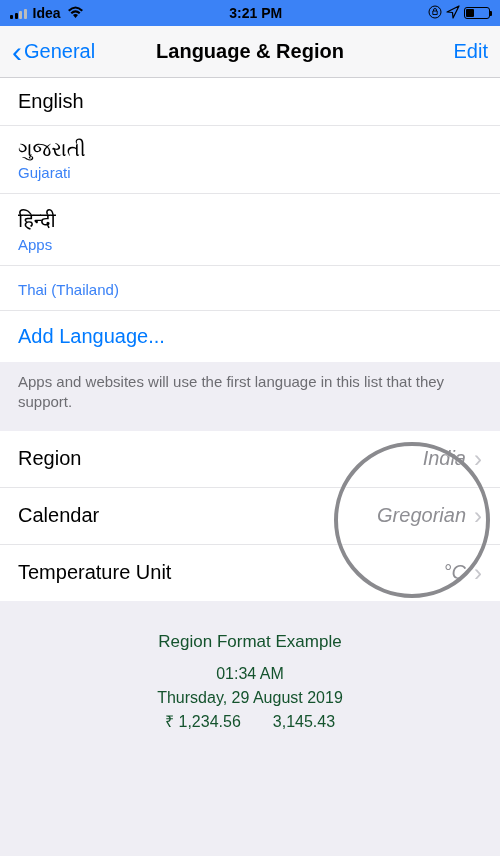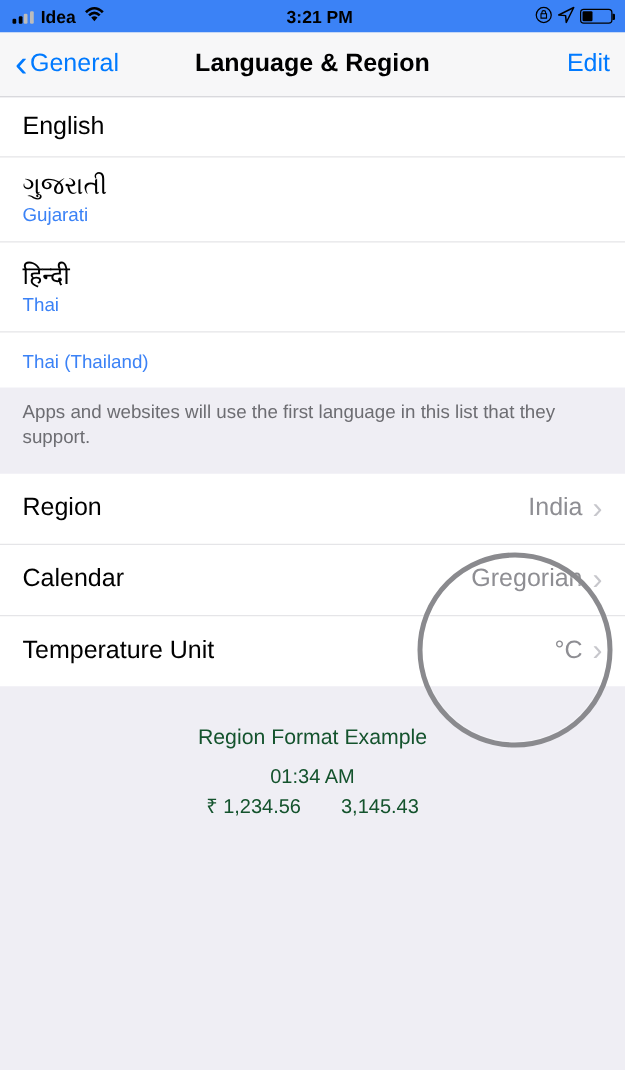--- a/index.html
+++ b/index.html
@@ -58,21 +58,21 @@
     .lang-single .lang-primary { font-size: 20px; }
     .add-lang { color: #007aff; font-size: 20px; }
     .footer-text {
       padding: 10px 18px 18px;
       font-size: 15px;
       color: #6d6d72;
       line-height: 1.35;
     }
     .cell-label { font-size: 20px; color: #000; }
     .cell-value-wrap { display: flex; align-items: center; gap: 8px; }
-    .cell-value { font-size: 20px; color: #8e8e93; }
+    .cell-value { font-size: 20px; color: #8e8e93; font-style: italic; }
     .chevron-right { color: #c7c7cc; font-size: 24px; font-weight: 300; }
     .example-block {
       text-align: center;
       padding: 28px 18px 20px;
       color: #14532d;
       font-size: 16px;
       line-height: 1.5;
     }
     .example-title { font-size: 17px; margin-bottom: 8px; }
     .example-nums { display: flex; justify-content: center; gap: 32px; }
@@ -142,24 +142,27 @@
 <div class="section">
   <div class="cell lang-cell lang-single">
     <div class="lang-primary">English</div>
   </div>
   <div class="cell lang-cell">
     <div class="lang-primary">ગુજરાતી</div>
     <div class="lang-sub">Gujarati</div>
   </div>
   <div class="cell lang-cell">
     <div class="lang-primary">हिन्दी</div>
-    <div class="lang-sub">Thai</div>
+    <div class="lang-sub">Apps</div>
   </div>
   <div class="cell lang-cell">
     <div class="lang-sub">Thai (Thailand)</div>
+  </div>
+  <div class="cell">
+    <span class="add-lang">Add Language...</span>
   </div>
 </div>
 
 <div class="footer-text">Apps and websites will use the first language in this list that they support.</div>
 
 <div class="section">
   <div class="cell">
     <span class="cell-label">Region</span>
     <span class="cell-value-wrap">
       <span class="cell-value">India</span>
@@ -178,19 +181,20 @@
     <span class="cell-value-wrap">
       <span class="cell-value">°C</span>
       <span class="chevron-right">›</span>
     </span>
   </div>
 </div>
 
 <div class="example-block">
   <div class="example-title">Region Format Example</div>
   <div>01:34 AM</div>
+  <div>Thursday, 29 August 2019</div>
   <div class="example-nums">
     <span>₹ 1,234.56</span>
     <span>3,145.43</span>
   </div>
 </div>
 
 <div class="highlight-circle"></div>
 
 </body></html>

